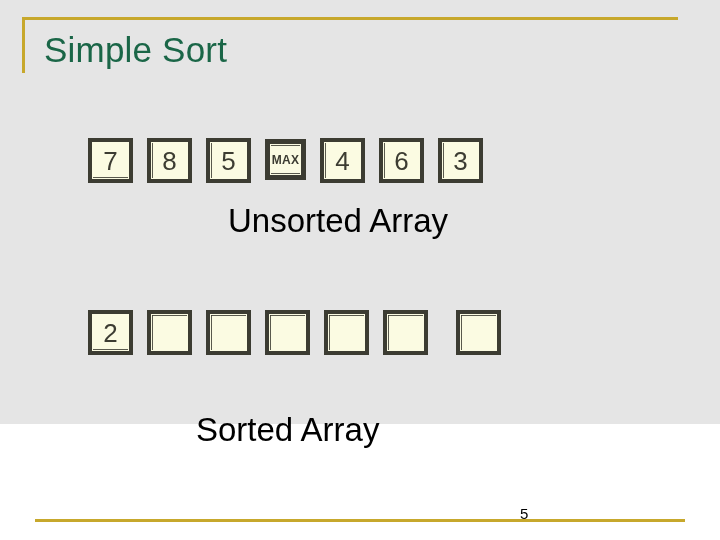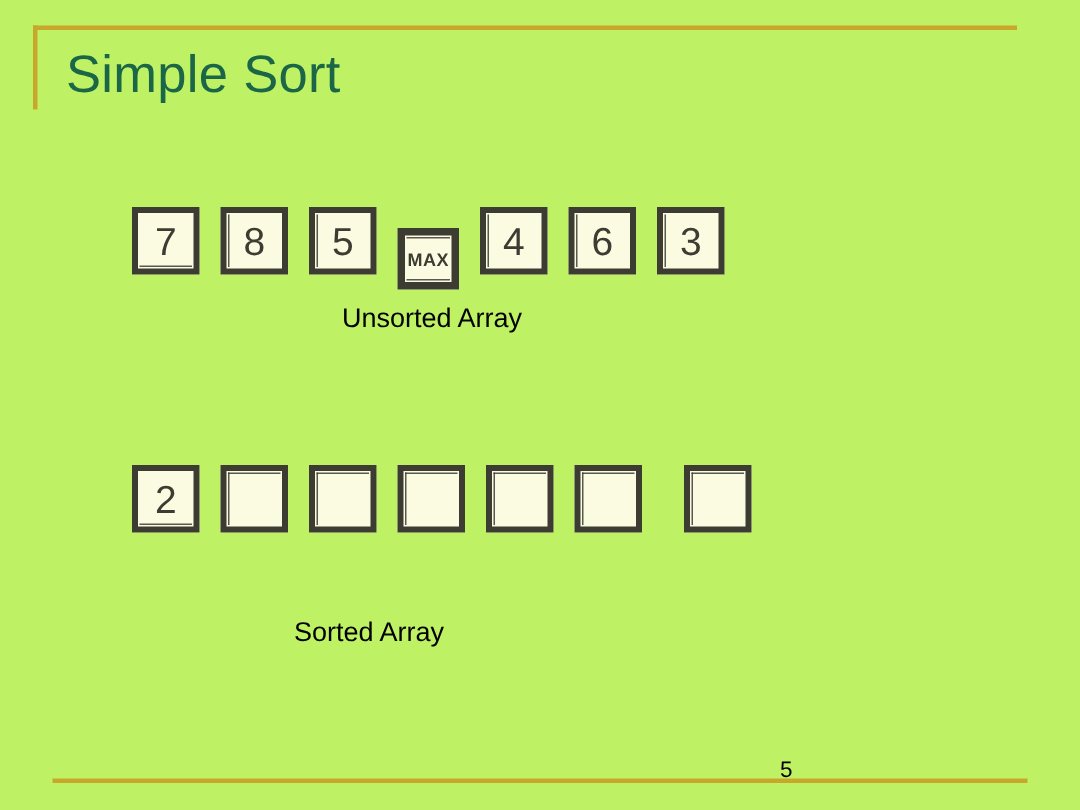--- a/index.html
+++ b/index.html
@@ -14,22 +14,22 @@
     overflow: hidden;
     font-family: "Liberation Sans", sans-serif;
     -webkit-font-smoothing: antialiased;
   }
 
   
   #slide {
     position: absolute;
     inset: 0;
     width: 720px;
-    height: 540px;
-    background: #bef264;
+    height: 424px;
+    background: #e5e5e5;
   }
 
   .rule-top-horizontal {
     position: absolute;
     left: 22px;
     top: 17px;
     width: 656px;
     height: 3px;
     background: #c7a82c;
   }
@@ -121,33 +121,33 @@
     opacity: .85;
   }
 
   .cell.gap-after { margin-right: 14px; }
   .cell.gap-after-wide { margin-right: 28px; }
 
   
   .cell.cell-max {
     width: 41px;
     height: 41px;
-    margin-top: 14px;
+    margin-top: 1px;
     border-width: 5px;
     font-size: 12px;
     font-weight: bold;
     letter-spacing: .3px;
   }
 
   .cell.cell-empty { color: transparent; }
 
   
   .caption {
     position: absolute;
-    font-size: 18px;
+    font-size: 33px;
     color: #000000;
     white-space: nowrap;
   }
   #caption-unsorted {
     left: 228px;
     top: 202px;
   }
   #caption-sorted {
     left: 196px;
     top: 387px;

